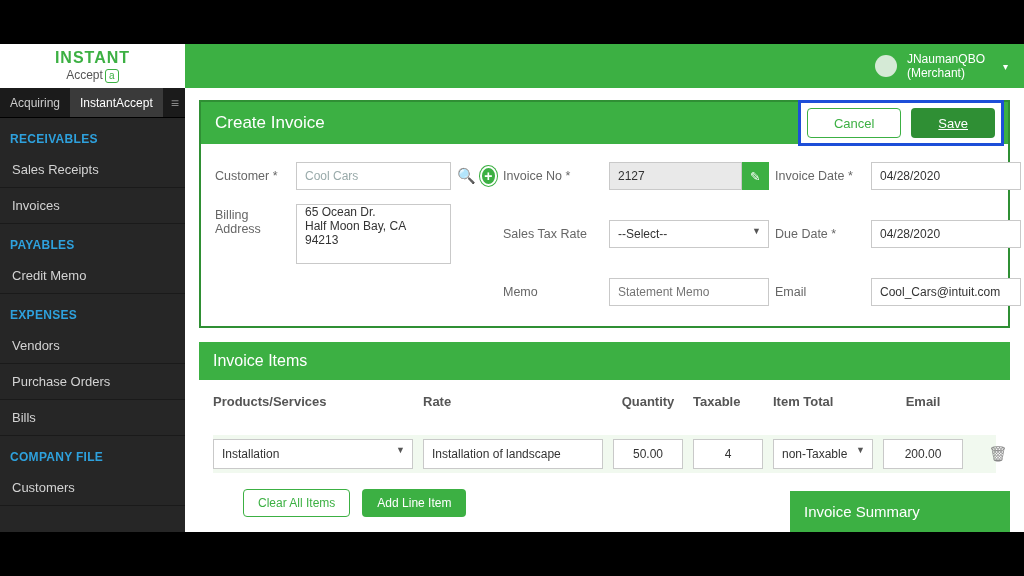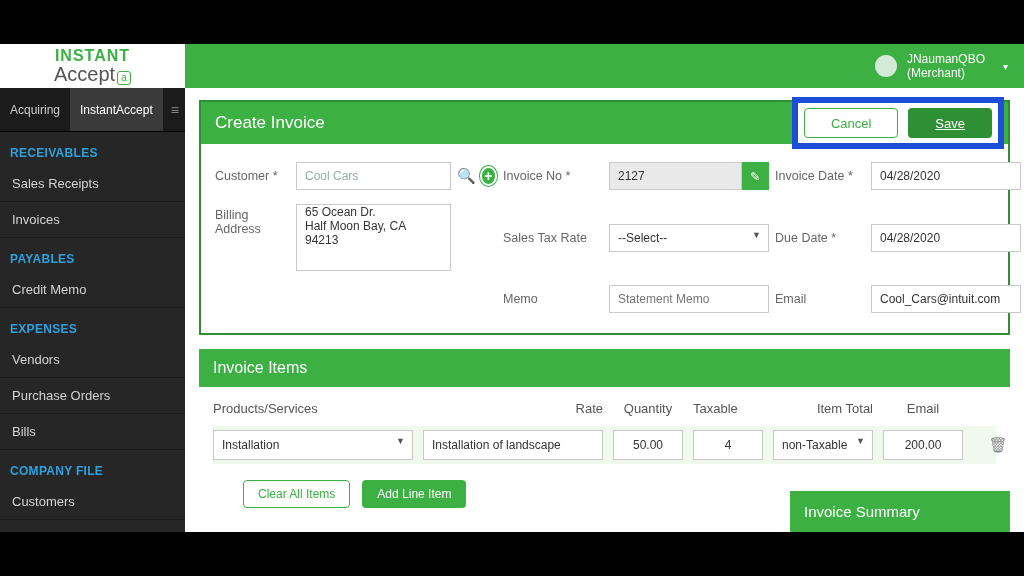--- a/index.html
+++ b/index.html
@@ -5,64 +5,64 @@
   * { box-sizing: border-box; margin: 0; padding: 0; font-family: "Segoe UI", Arial, sans-serif; }
   html, body { width: 1024px; height: 576px; overflow: hidden; background: #000; }
 
   .black-bar { background: #000; width: 100%; height: 44px; }
 
   .app { position: absolute; top: 44px; left: 0; right: 0; bottom: 44px; display: flex; flex-direction: column; }
 
   .topbar { display: flex; height: 44px; }
   .logo-box { width: 185px; background: #fff; display: flex; align-items: center; justify-content: center; }
   .logo-instant { color: #3cb043; font-weight: 700; font-size: 16px; letter-spacing: 1px; }
-  .logo-accept  { color: #555; font-size: 20px; }
+  .logo-accept  { color: #555; font-size: 12px; }
   .logo-badge { display:inline-block; width:14px; height:14px; border:1.5px solid #3cb043; border-radius:3px; color:#3cb043; font-size:10px; text-align:center; line-height:12px; margin-left:2px;}
   .greenbar { flex: 1; background: #3cb043; display: flex; align-items: center; justify-content: flex-end; padding-right: 16px; gap: 10px; }
   .avatar { width: 22px; height: 22px; border-radius: 50%; background: #d5ead6; }
   .user-block { color: #fff; font-size: 12px; line-height: 1.2; }
   .user-caret { color:#fff; font-size:10px; margin-left:8px;}
 
   .body-row { flex: 1; display: flex; min-height: 0; }
   .sidebar { width: 185px; background: #262626; color: #b7b7b7; font-size: 13px; display: flex; flex-direction: column; }
-  .tab-row { display: flex; align-items: center; background: #1b1b1b; height: 44px; border-bottom: 1px solid #000;}
+  .tab-row { display: flex; align-items: center; background: #1b1b1b; height: 30px; border-bottom: 1px solid #000;}
   .tab { padding: 0 10px; height: 100%; display:flex; align-items:center; font-size: 12px; color:#ccc; cursor:pointer;}
   .tab.active { background: #3a3a3a; color:#fff; }
   .hamburger { margin-left:auto; padding:0 8px; color:#888; font-size:14px;}
   .sec { color: #2ea1dd; font-weight: 600; font-size: 12px; padding: 14px 10px 6px 10px; letter-spacing: .3px;}
   .nav-item { padding: 10px 10px 10px 12px; color: #d3d3d3; cursor: pointer; border-bottom: 1px solid #1a1a1a;}
 
   .content { flex:1; background:#fff; padding: 12px 14px 0 14px; overflow: hidden; position:relative;}
   .panel-head { background:#3cb043; color:#fff; height:44px; display:flex; align-items:center; padding:0 14px; border:2px solid #2f8f34; border-bottom:none;}
   .panel-head .title { font-size:17px; font-weight:400; }
-  .head-btns { margin-left:auto; display:flex; gap:10px; background:#fff; padding:5px 6px; border:6px solid #1d4ed8; margin-right:-10px;}
+  .head-btns { margin-left:auto; display:flex; gap:10px; background:#fff; padding:5px 6px; border:3px solid #1d4ed8; margin-right:-10px;}
   .btn { height:30px; padding:0 26px; border-radius:4px; font-size:13px; cursor:pointer; display:inline-flex; align-items:center; justify-content:center; border:1px solid transparent;}
   .btn-outline { background:#fff; color:#3cb043; border:1px solid #3cb043;}
   .btn-solid   { background:#2f8f34; color:#fff;text-decoration:underline;}
   .btn-solid2  { background:#3cb043; color:#fff;}
   .btn-sm { height:28px; padding:0 14px; font-size:12px;}
 
   .form-area { border:2px solid #2f8f34; border-top:none; padding: 18px 14px 20px 14px; display:grid;
                grid-template-columns: 75px 155px 40px 100px 160px 90px 150px; column-gap:6px; row-gap:14px; align-items:center; font-size:12.5px; color:#555;}
   .lbl { color:#666; }
   .inp { height:28px; border:1px solid #c9c9c9; background:#fff; padding:0 8px; font-size:12px; color:#333; width:100%; }
   .inp.dim { color:#9aa;}
-  .ta  { height:67px; resize:none; }
+  .ta  { height:60px; resize:none; }
   .inv-wrap { display:flex; width:100%;}
   .inv-wrap .inp{ background:#e9e9e9;}
   .inv-btn { width:34px; background:#3cb043; display:flex; align-items:center; justify-content:center; color:#fff;}
   .search-ic, .plus-ic { display:inline-flex; align-items:center; justify-content:center;}
   .plus-ic { width:20px; height:20px; border-radius:50%; background:#3cb043; color:#fff; font-weight:700; font-size:14px; border:2px solid #fff; box-shadow:0 0 0 1px #3cb043;}
   .sel-wrap{position:relative; width:100%;}
   .sel-wrap::after{content:"▼"; position:absolute; right:8px; top:6px; font-size:9px; color:#555;}
 
   .items-head { background:#3cb043; color:#fff; padding:10px 14px; font-size:16px; margin-top:14px;}
   .items-body { padding: 14px 14px 10px 14px;}
-  .cols { display:grid; grid-template-columns: 200px 180px 70px 70px 100px 80px 50px; gap:10px; font-size:13px; color:#555; font-weight:400; margin-bottom:10px;}
-  .cols .r{text-align:right;} .cols .c{text-align:center;}
+  .cols { display:grid; grid-template-columns: 200px 180px 70px 70px 100px 80px 50px; gap:10px; font-size:13px; color:#555; font-weight:700; margin-bottom:26px;}
+  .cols .r{text-align:left;} .cols .c{text-align:center;}
   .row { display:grid; grid-template-columns: 200px 180px 70px 70px 100px 80px 50px; gap:10px; align-items:center; background:#f1f9ef; padding:4px 0;}
   .row .inp{height:30px;}
   .row .num{text-align:center;}
   .trash{color:#888; text-align:center; font-size:15px; cursor:pointer;}
   .item-btns{ margin-top:16px; display:flex; gap:12px; padding-left:30px;}
 
   .summary { position:absolute; right:14px; bottom:0; width:220px; background:#3cb043; color:#fff; padding:12px 14px; font-size:15px;}
 </style>
 </head>
 <body>

